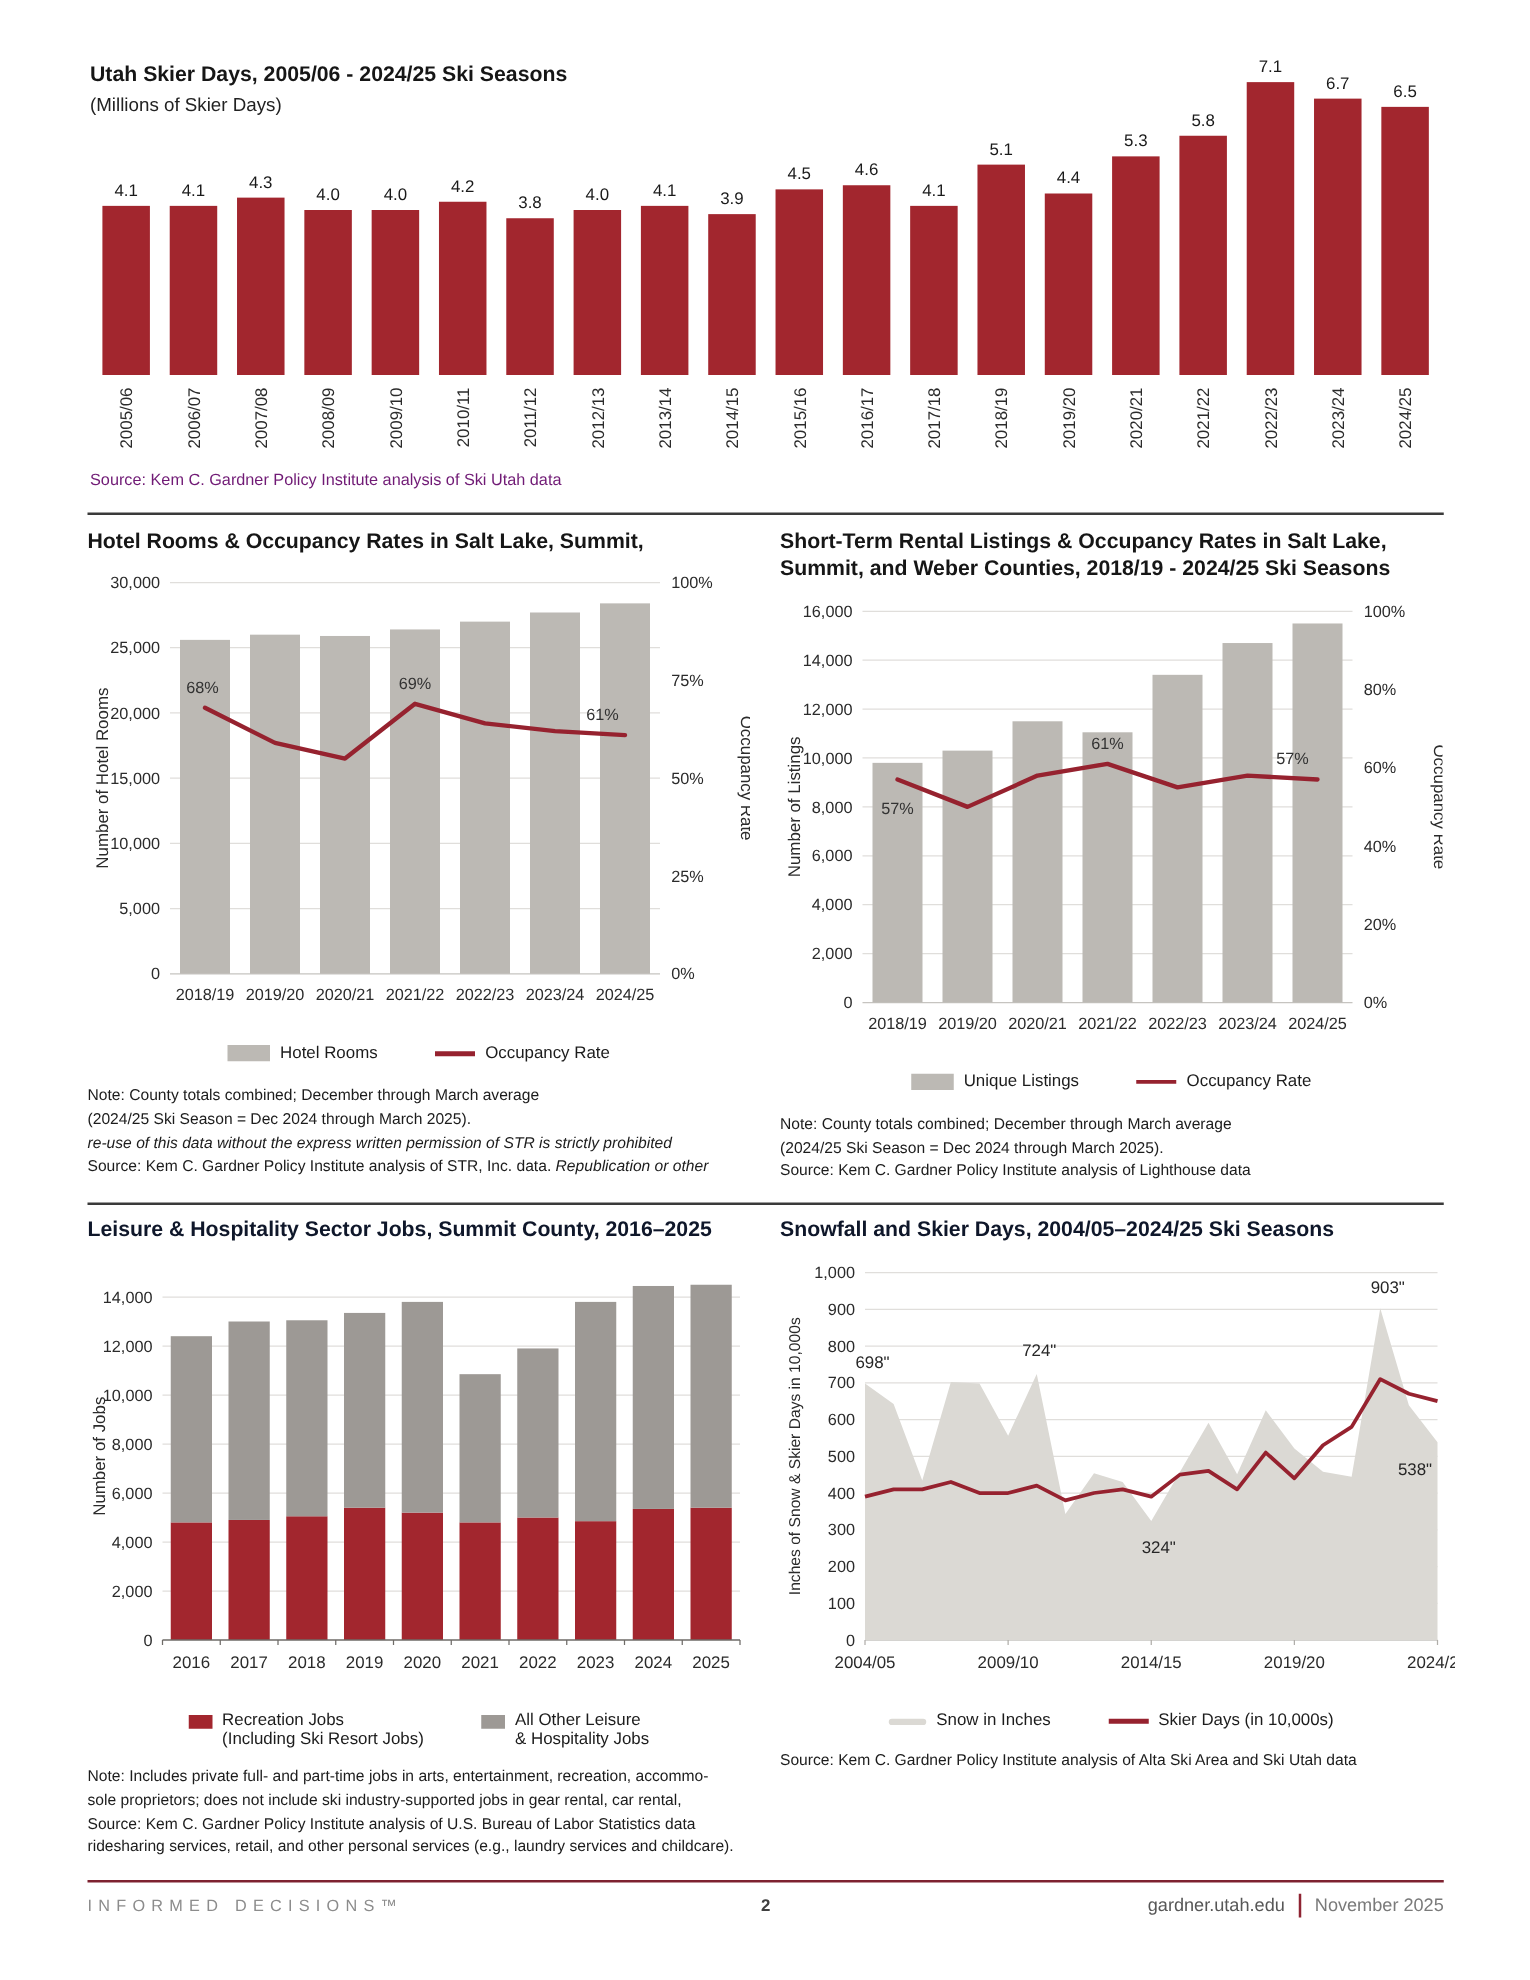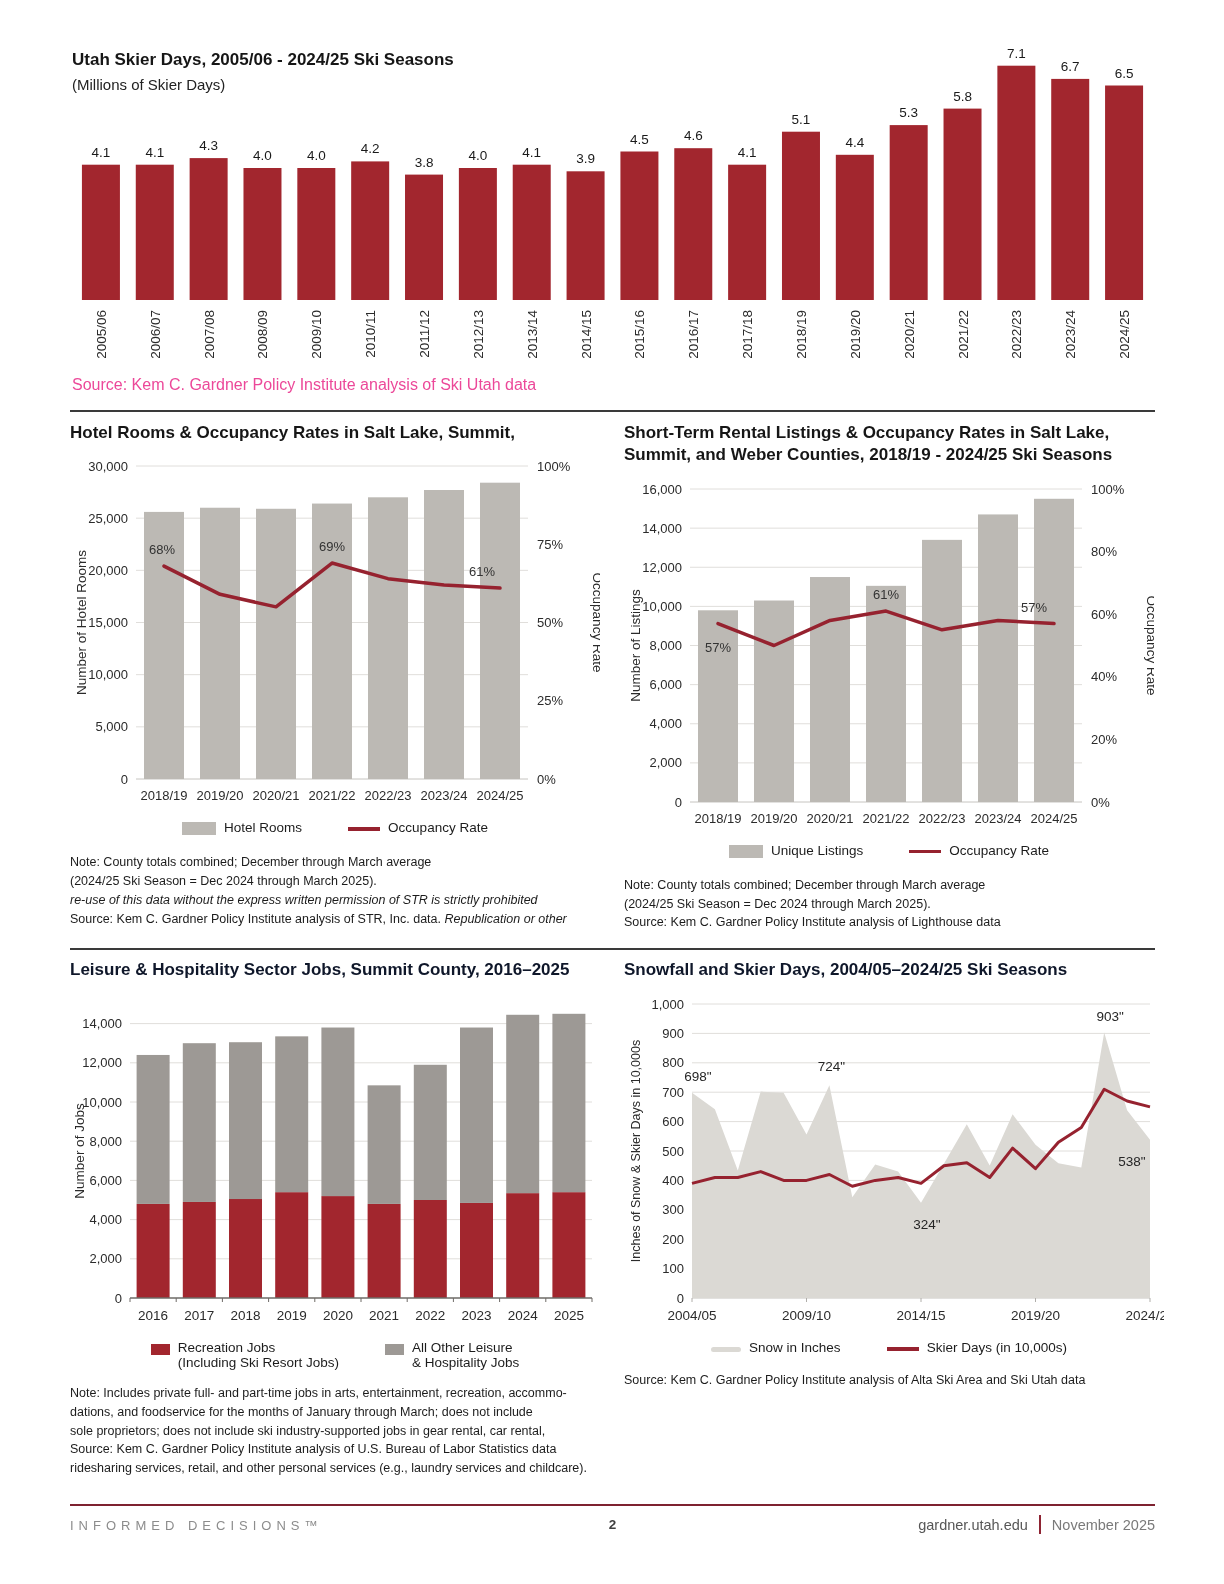--- a/index.html
+++ b/index.html
@@ -4,32 +4,32 @@
 <style>
   * { box-sizing: border-box; margin: 0; padding: 0; }
   html,body { background:#ffffff; }
   body { font-family: "Liberation Sans", sans-serif; color:#1f1f1f; }
   .page { position:relative; width:1224px; height:1584px; background:#fff; overflow:hidden;
           padding:44px 69px 0 70px; }
   .section-top { position:relative; height:352px; }
   .section-top .chart-host { position:absolute; top:0; left:0; width:1085px; height:325px; }
   .top-title { position:absolute; top:6px; left:2px; font-size:17px; font-weight:bold; color:#161616; z-index:2; }
   .top-subtitle { position:absolute; top:32px; left:2px; font-size:15px; color:#222; z-index:2; }
-  .top-source { position:absolute; top:332px; left:2px; font-size:16px; color:#ec4899; }
+  .top-source { position:absolute; top:332px; left:2px; font-size:13px; color:#701a75; }
   .divider { height:2px; background:#3a3a3a; border:none; }
   .divider.d1 { margin-top:14px; }
   .divider.d2 { margin-top:16px; }
   .row { display:flex; gap:24px; margin-top:10px; }
   .col { width:530px; }
   .chart-title2 span { display:block; font-size:17px; font-weight:bold; line-height:1.32; color:#161616; white-space:nowrap; }
   .chart-title1 { font-size:17px; font-weight:bold; color:#0f172a; white-space:nowrap; }
   .chart-host { display:block; }
   .chart-host svg { display:block; }
   .col .chart-host { margin-top:10px; }
-  .legend { display:flex; justify-content:center; align-items:center; gap:46px; margin-top:6px; font-size:13.5px; color:#1c1c1c; }
+  .legend { display:flex; justify-content:center; align-items:center; gap:46px; margin-top:20px; font-size:13.5px; color:#1c1c1c; }
   .leg-item { display:flex; gap:8px; }
   .notes { margin-top:18px; font-size:12.5px; line-height:1.5; color:#1c1c1c; }
   .notes em { font-style:italic; }
   .src-line { margin-top:18px; font-size:12.5px; color:#1c1c1c; }
   .footer { position:absolute; left:70px; right:69px; top:1504px; }
   .footer-rule { height:2px; background:#7e2230; }
   .footer-row { display:flex; align-items:center; margin-top:9px; }
   .footer-left { flex:1; }
   .brand { font-size:13px; letter-spacing:5px; color:#8c8c8c; }
   .pagenum { font-size:13.5px; color:#3f3f3f; font-weight:bold; }
@@ -329,21 +329,20 @@
           <span class="leg-item">
             <span style="width: 19px; height: 11px; background: rgb(157, 153, 149); display: inline-block; margin-top: 4px;"></span>
             <span>
               <div>All Other Leisure</div>
               <div>&amp; Hospitality Jobs</div>
             </span>
           </span>
         </div>
       <div class="notes" style="margin-top:14px;">
         <div>Note: Includes private full- and part-time jobs in arts, entertainment, recreation, accommo-</div>
-        <div>dations, and foodservice for the months of January through March; does not include</div>
         <div>sole proprietors; does not include ski industry-supported jobs in gear rental, car rental,</div>
         <div>Source: Kem C. Gardner Policy Institute analysis of U.S. Bureau of Labor Statistics data</div>
         <div>ridesharing services, retail, and other personal services (e.g., laundry services and childcare).</div>
       </div>
     </div>
     <div class="col">
       <div class="chart-title1">Snowfall and Skier Days, 2004/05–2024/25 Ski Seasons</div>
       <div class="chart-host" id="chart-4">
           <svg width="540" height="344" viewBox="0 0 540 344">
             <text x="60" y="312.5" text-anchor="end" font-size="13" fill="#2b2b2b" font-family="&quot;Liberation Sans&quot;, sans-serif">0</text>

